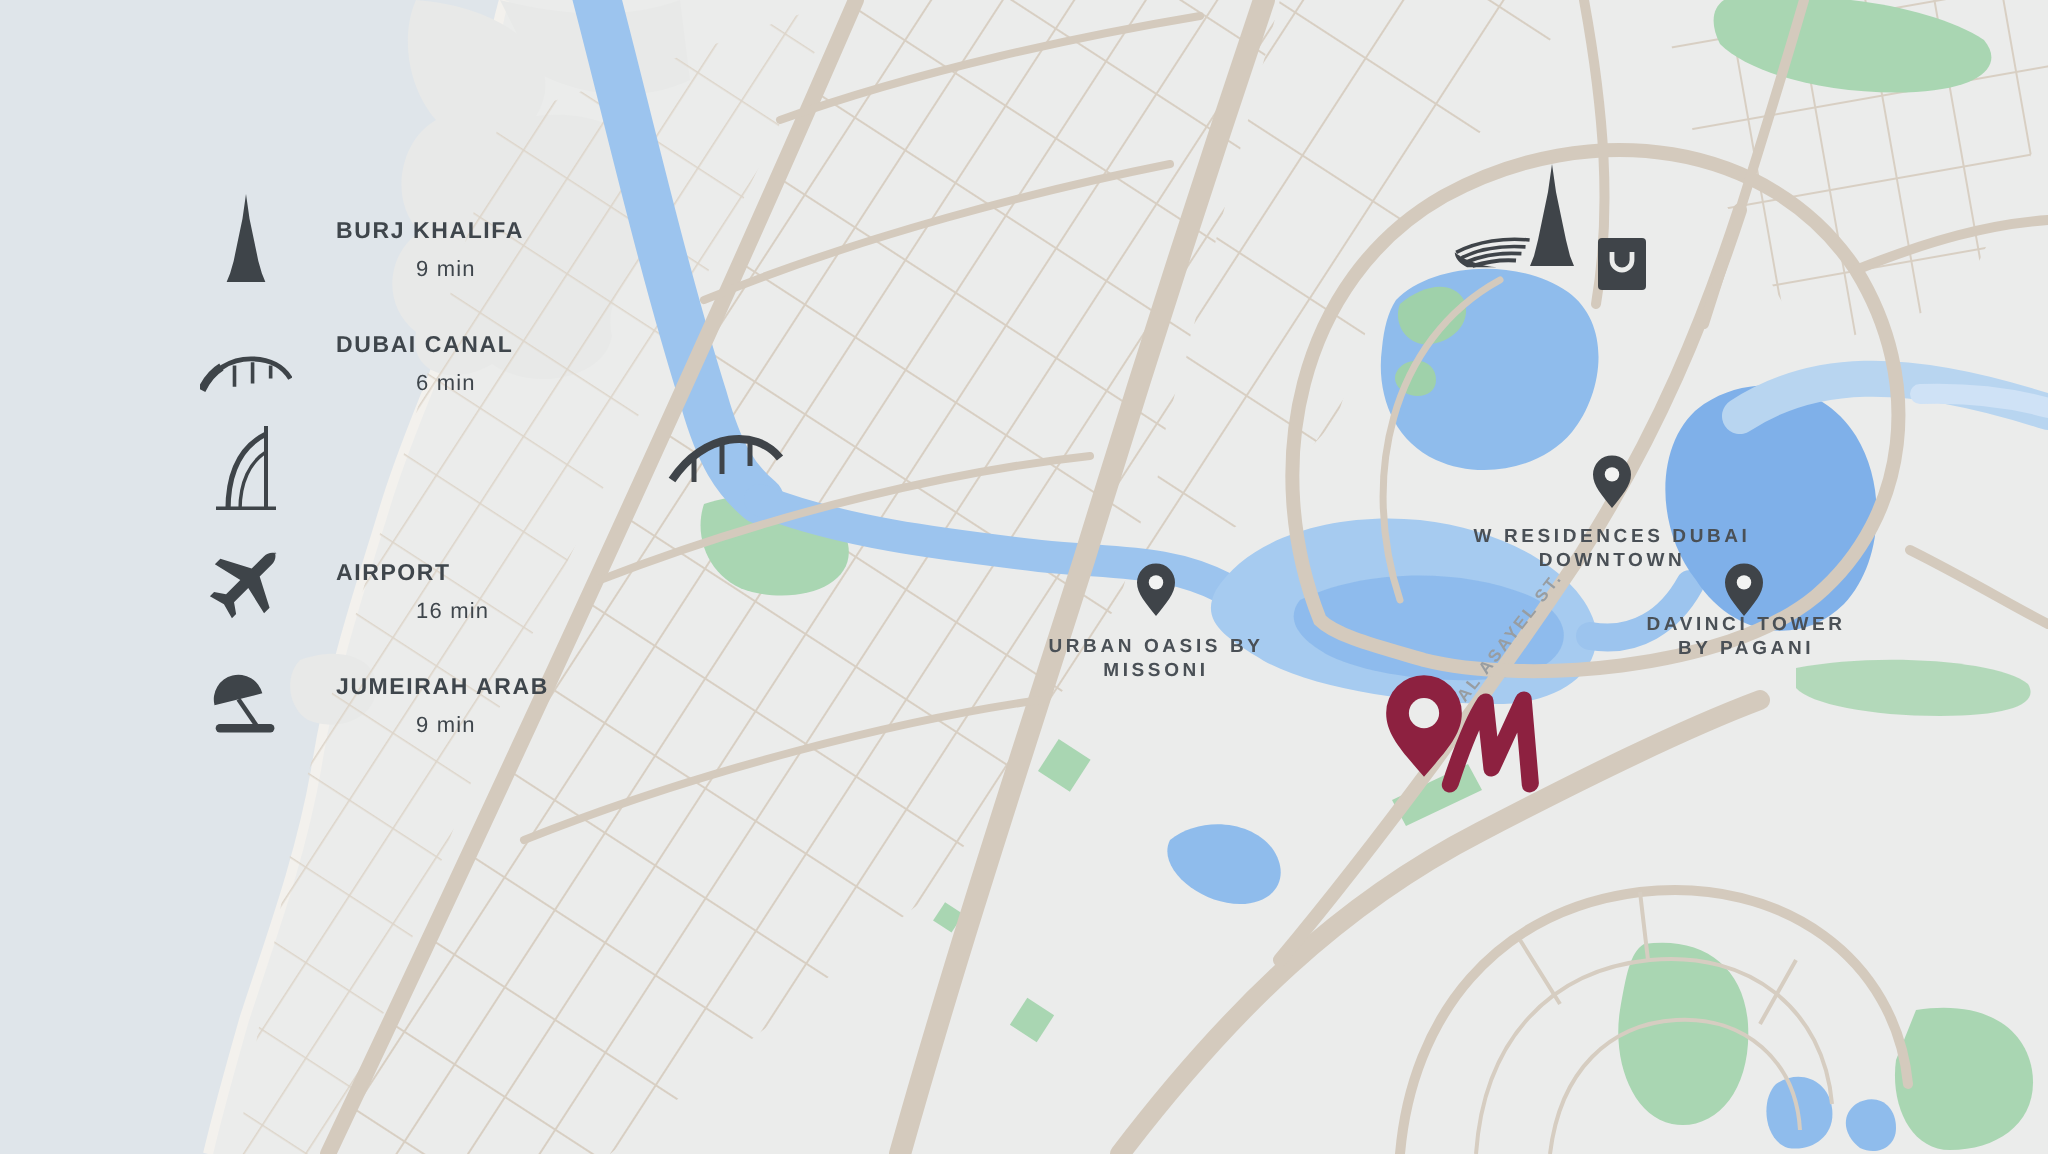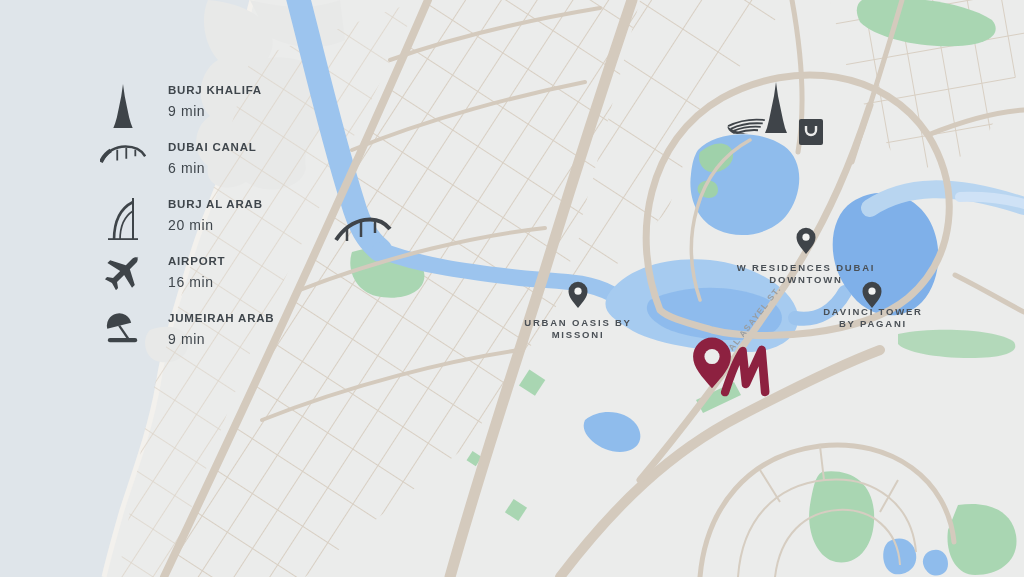--- a/index.html
+++ b/index.html
@@ -8,34 +8,34 @@
     background:#ebeceb;font-family:"Liberation Sans",sans-serif;
     -webkit-font-smoothing:antialiased;
   }
   .map-svg{position:absolute;inset:0;display:block;}
   
   .legend{
     position:absolute;left:100px;top:84px;width:220px;
     display:flex;flex-direction:column;gap:0;
   }
   .legend-item{
-    display:flex;align-items:flex-start;height:57px;
+    display:flex;align-items:flex-end;height:57px;
   }
   .legend-icon{
     width:46px;display:flex;justify-content:center;align-items:center;
     flex:0 0 46px;color:#3e4449;
   }
   .legend-text{margin-left:22px;}
   .legend-label{
     font-size:11.5px;font-weight:700;letter-spacing:.8px;
     color:#3f464c;white-space:nowrap;
   }
   .legend-time{
-    font-size:14px;font-weight:400;letter-spacing:.6px;
-    color:#3f464c;margin-top:7px;
+    font-size:11px;font-weight:400;letter-spacing:.6px;
+    color:#3f464c;margin-top:7px;margin-left:40px;
   }
   
   .marker-label{
     font-family:"Liberation Sans",sans-serif;font-size:9.5px;font-weight:600;
     letter-spacing:1.8px;fill:#4a5056;
   }
   .street-label{
     font-family:"Liberation Sans",sans-serif;font-size:8.5px;font-weight:600;
     letter-spacing:1.4px;fill:#989da1;
   }
@@ -240,24 +240,20 @@
 
   <div class="legend-item">
     <div class="legend-icon">
       <svg width="32" height="42" viewBox="0 0 32 42">
         <path d="M26,0 V42" stroke="currentColor" stroke-width="2" fill="none"></path>
         <path d="M26,4 C14,10 7,22 7,42" stroke="currentColor" stroke-width="2.6" fill="none"></path>
         <path d="M26,13 C18,18 13,28 13,42" stroke="currentColor" stroke-width="1.7" fill="none"></path>
         <path d="M1,41.5 H31" stroke="currentColor" stroke-width="2.6" fill="none"></path>
       </svg>
     </div>
-    <div class="legend-text">
-      <div class="legend-label">BURJ AL ARAB</div>
-      <div class="legend-time">20 min</div>
-    </div>
   </div>
 
 
   <div class="legend-item">
     <div class="legend-icon">
       <svg width="38" height="38" viewBox="0 0 40 40">
         <path d="M36.5,3.5 c-1.8,-1.8 -5.2,-1 -7,0.8 L23,10.8 6.5,5.6 3.6,8.5 17,16.8 9.5,24.3
                  3.2,23.2 1,25.4 8.4,29.6 12.6,37 l2.2,-2.2 -1.1,-6.3 7.5,-7.5 8.3,13.4 2.9,-2.9
                  -5.2,-16.5 6.5,-6.5 c1.8,-1.8 2.6,-5.2 0.8,-7 z" fill="currentColor"></path>
       </svg>

